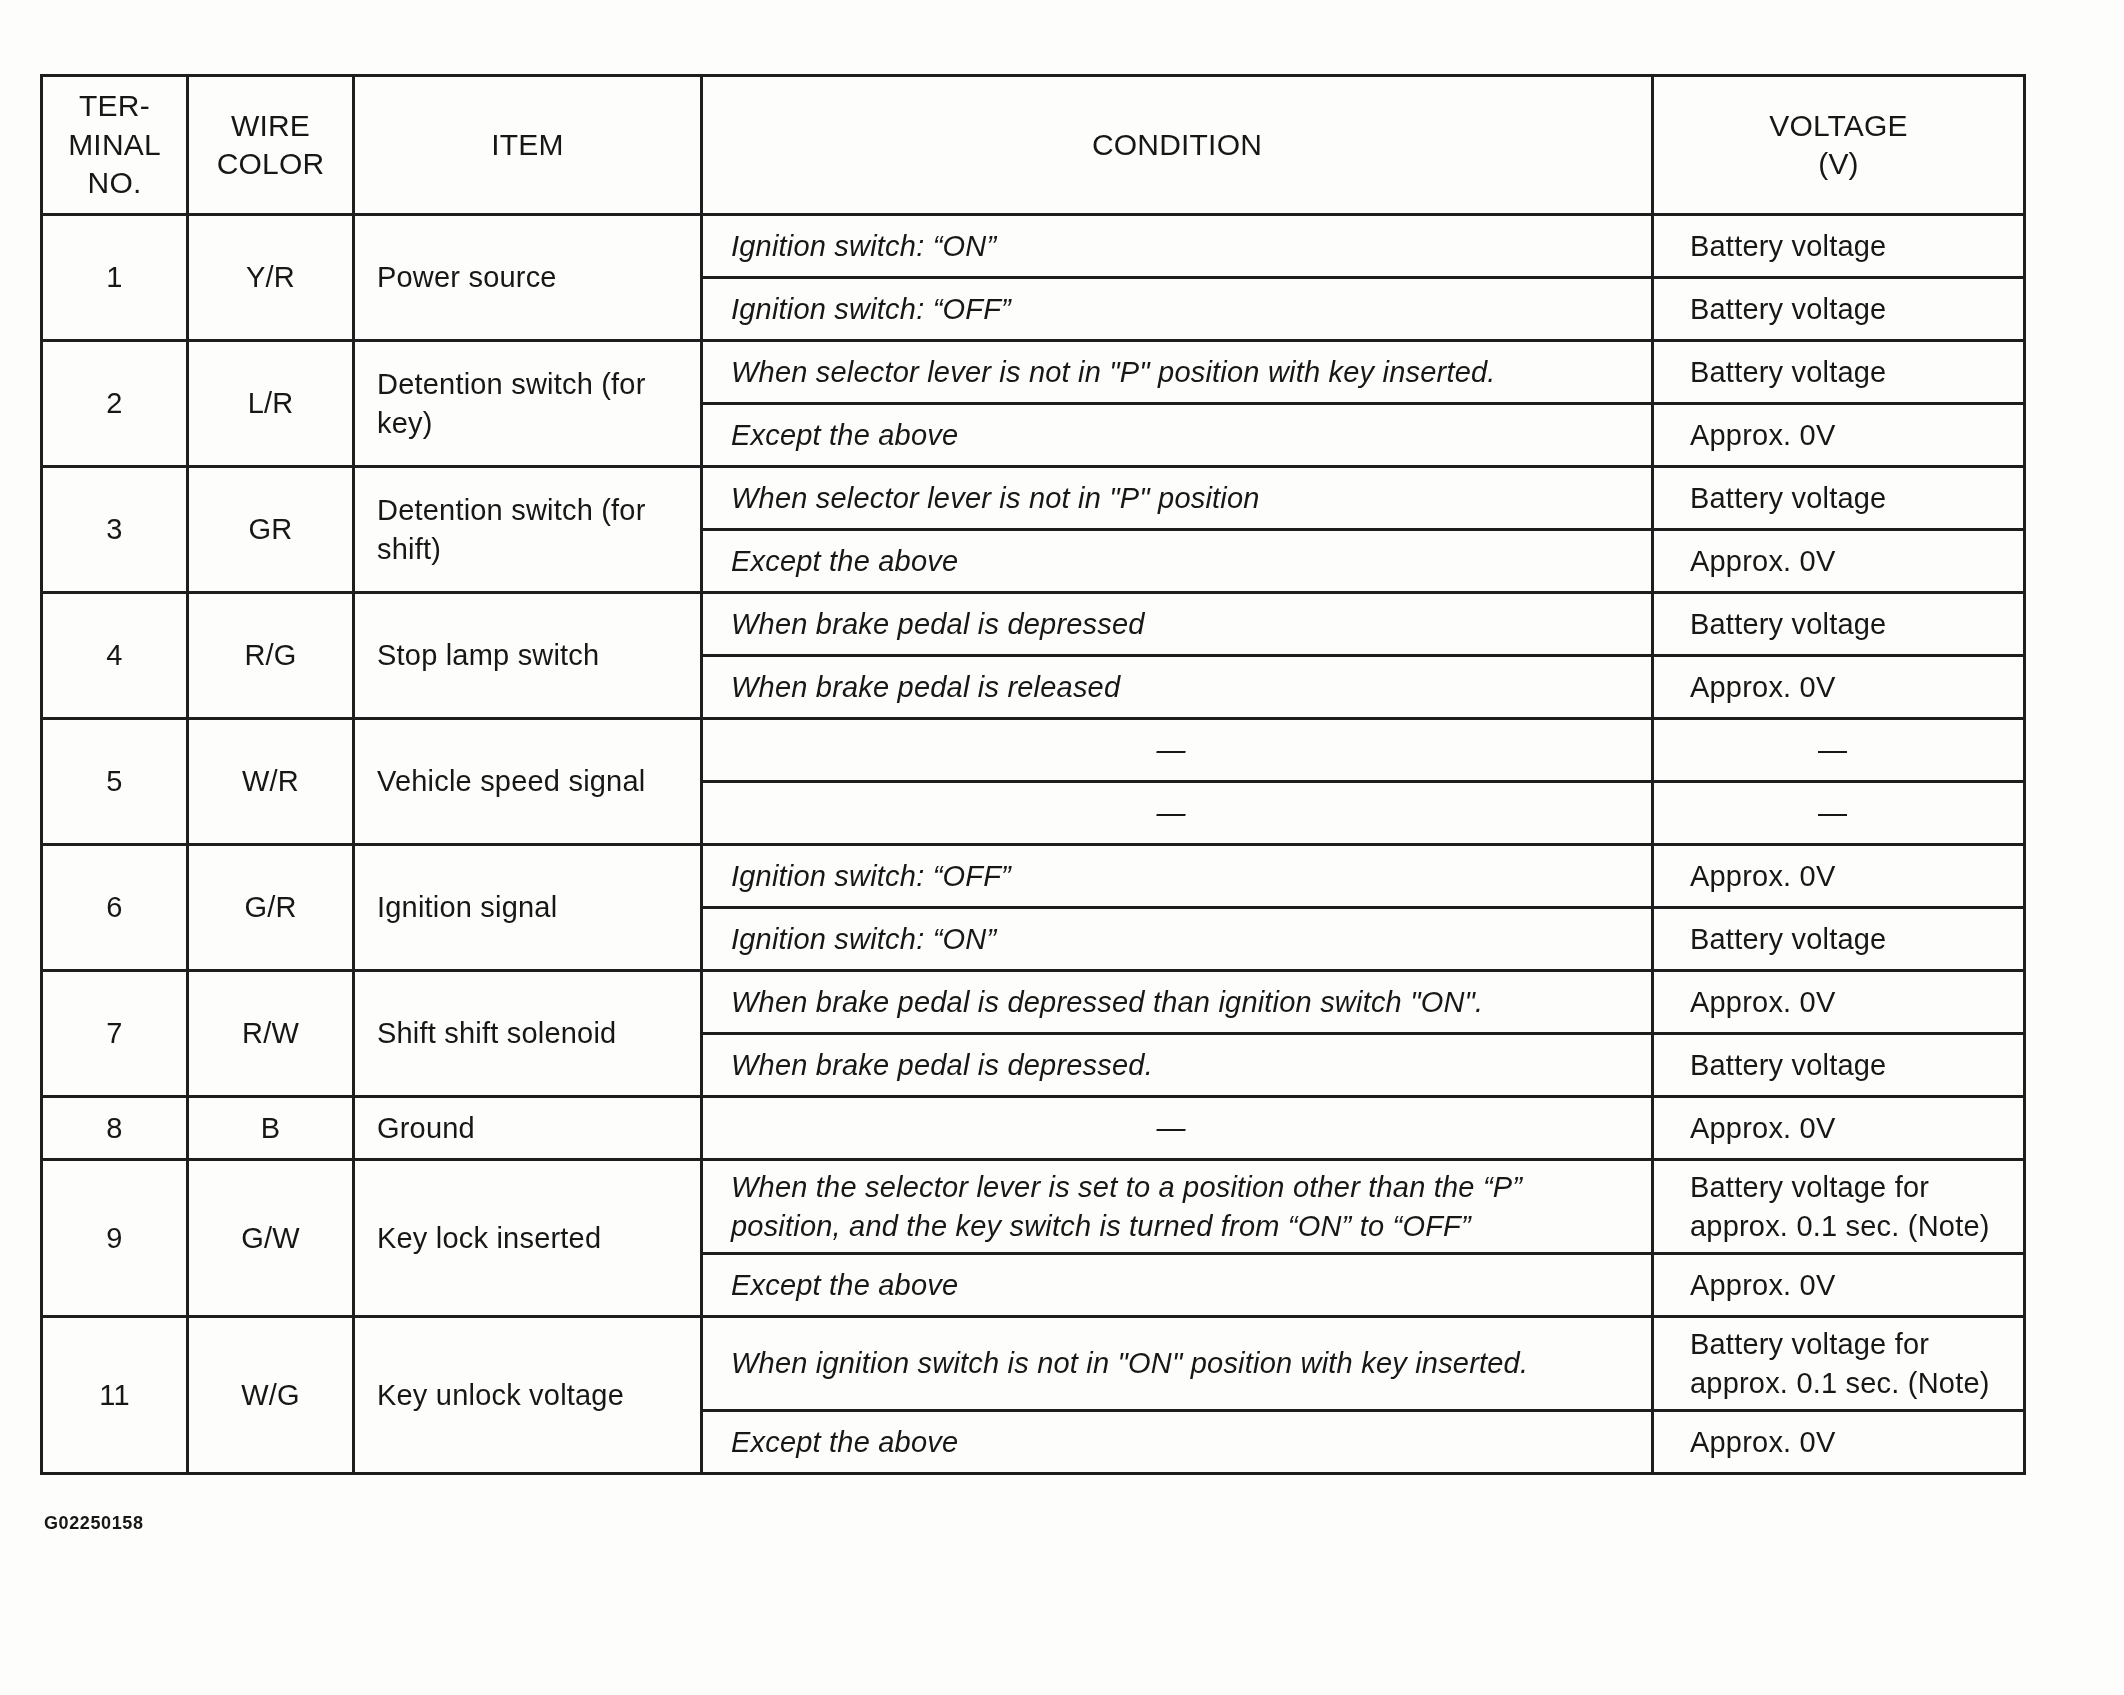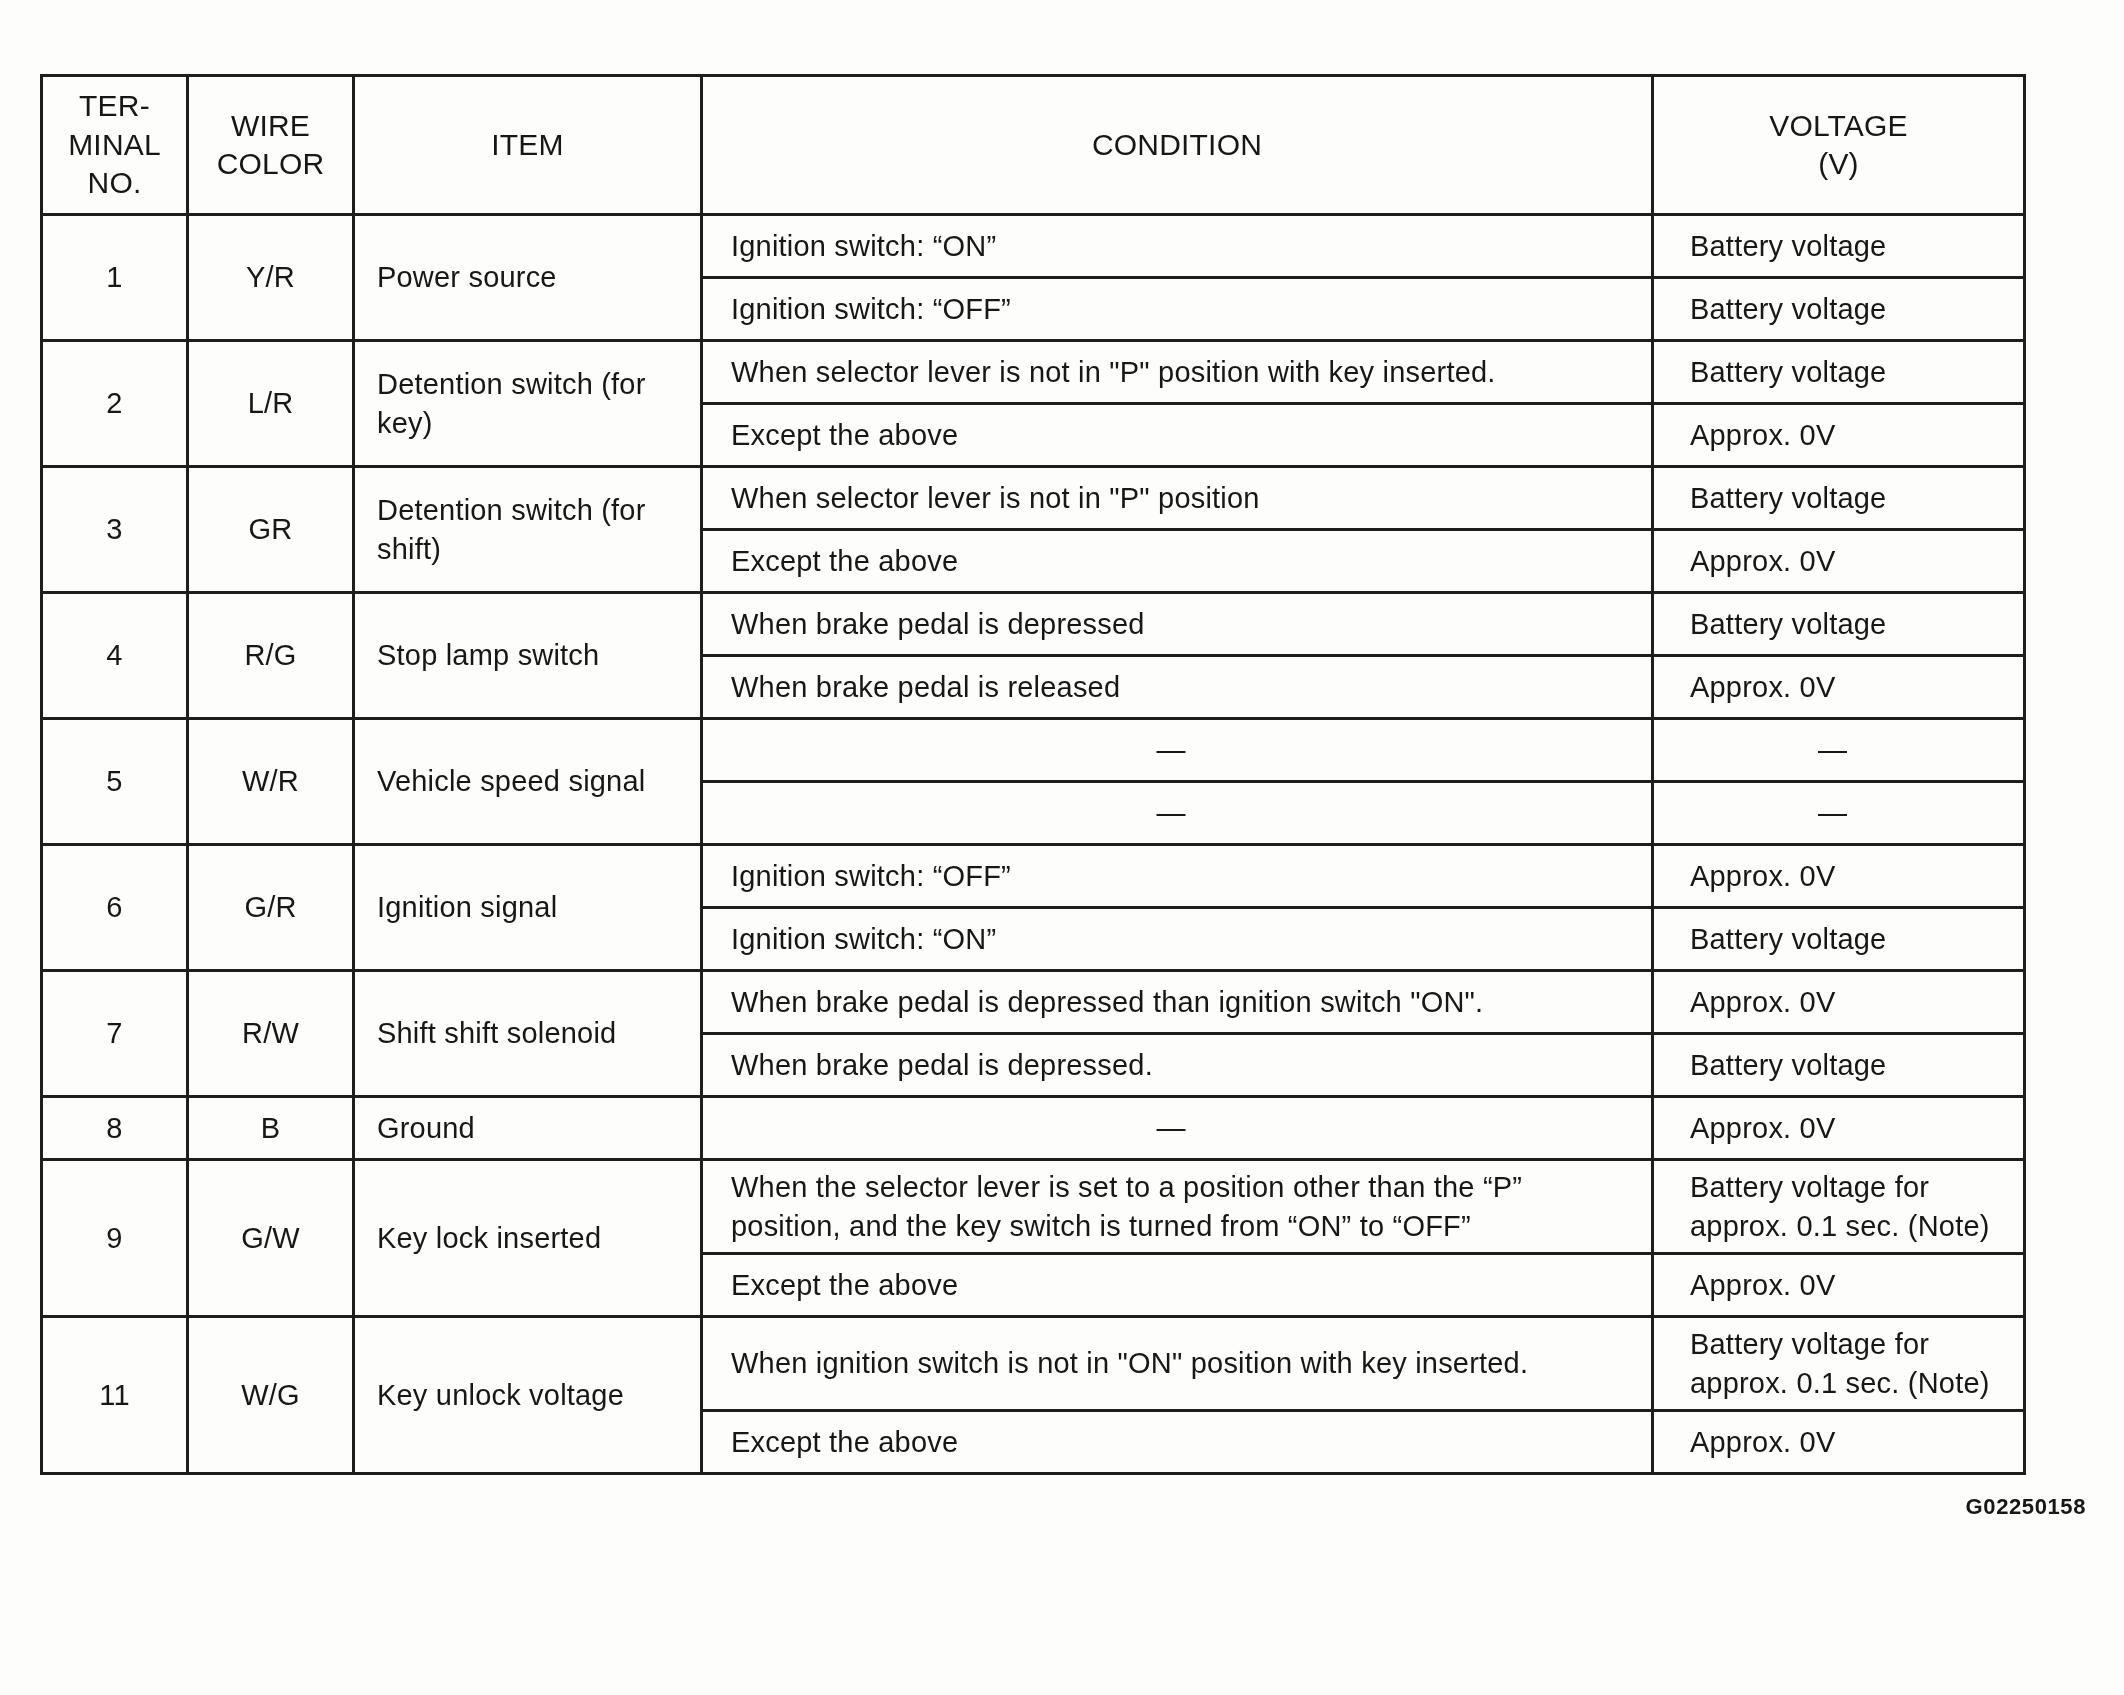--- a/index.html
+++ b/index.html
@@ -41,29 +41,28 @@
     line-height: 1.33;
     height: 46px;
     padding: 7px 20px;
   }
   col.col-no   { width: 146px; }
   col.col-wire { width: 166px; }
   col.col-item { width: 348px; }
   col.col-volt { width: 372px; }
   td.cell-no, td.cell-wire { text-align: center; }
   td.cell-item { padding-left: 22px; }
-  td.cell-cond { padding-left: 28px; }
+  td.cell-cond { padding-left: 28px; font-style: italic; }
   td.cell-volt { padding-left: 36px; }
   td.center { text-align: center; padding-left: 8px; }
   .figure-id {
-    margin: 19px 0 0 4px;
-    font-size: 22px;
+    margin: 38px 0 0 4px;
+    font-size: 18px;
     font-weight: 700;
     letter-spacing: 0.6px;
-    text-align: right;
   }
 </style>
 </head>
 <body>
 
 <div class="sheet">
 
   <table class="voltage-table">
     <colgroup>
       <col class="col-no">

